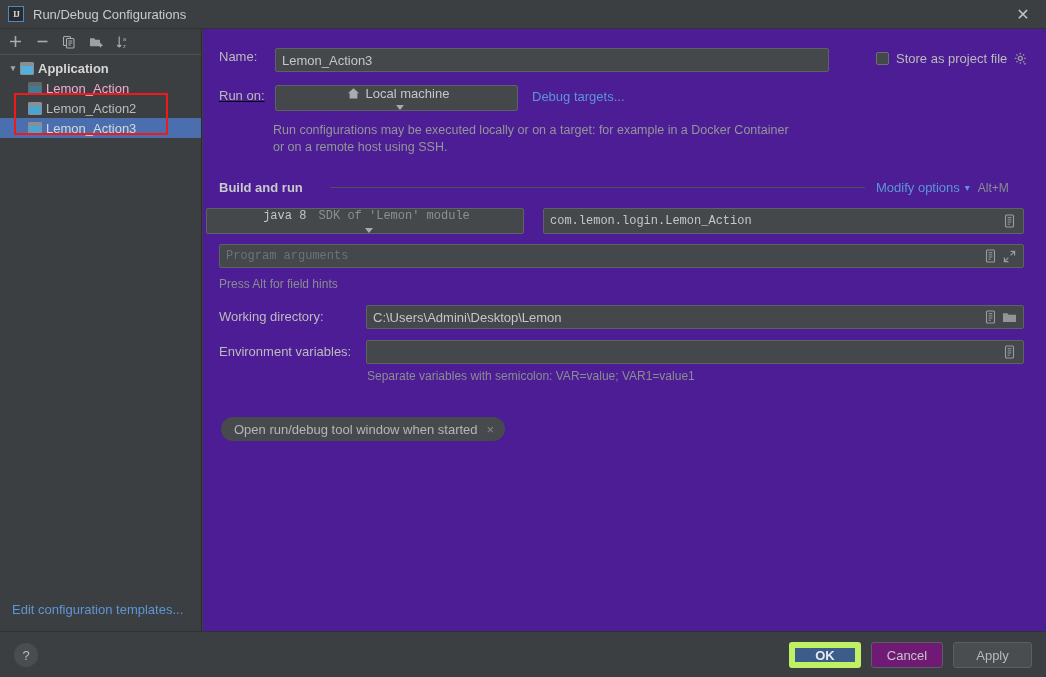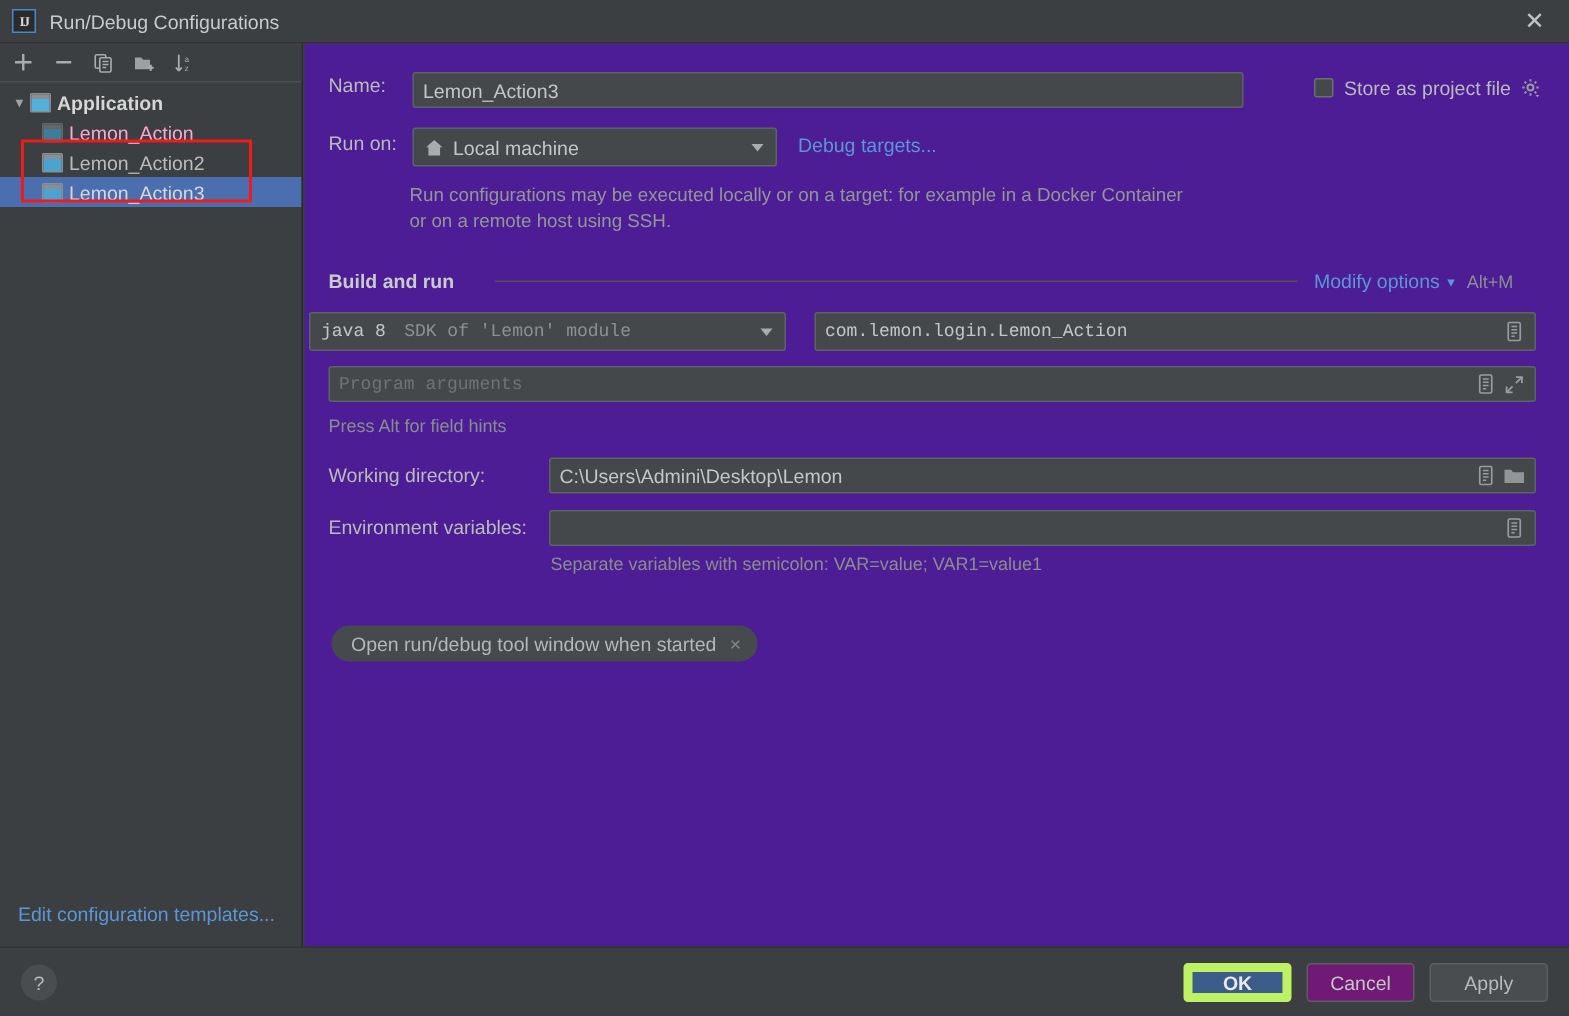--- a/index.html
+++ b/index.html
@@ -113,20 +113,21 @@
     font-size: 13px; color: #c4c6c8;
     padding: 0 6px;
   }
   .field .ph { color: #6f7377; }
 
   .combo {
     background: #45484a; border: 1px solid #5e6264; border-radius: 2px;
     height: 26px; display: flex; align-items: center;
     font-size: 13px; color: #c4c6c8; padding: 0 4px 0 7px;
     justify-content: space-between;
+    flex-direction: column;
   }
   .combo .arrow {
     width: 0; height: 0; margin-left: 8px; margin-right: 4px;
     border-left: 4.5px solid transparent;
     border-right: 4.5px solid transparent;
     border-top: 5px solid #a9abad;
   }
 
   .link { font-size: 13px; color: #5c96d6; cursor: default; }
   .hint { font-size: 12px; color: #8a8d90; }
@@ -303,21 +304,21 @@
     <span class="lbl">Store as project file</span>
     <span class="gear">
       <svg width="14" height="14" viewBox="0 0 14 14">
         <circle cx="6.3" cy="6.3" r="2" fill="none" stroke="currentColor" stroke-width="1.3"></circle>
         <path d="M6.3 0.8v1.6M6.3 10.2v1.6M0.8 6.3h1.6M10.2 6.3h1.6M2.4 2.4l1.1 1.1M9.1 9.1l1.1 1.1M10.2 2.4L9.1 3.5M2.4 10.2l1.1-1.1" stroke="currentColor" stroke-width="1.3" fill="none"></path>
         <path d="M9.6 11.3l1.3 1.6 1.3-1.6z" fill="currentColor"></path>
       </svg>
     </span>
   </div>
 
-  <div class="row" style="left:16px; top:59px;">
+  <div class="row" style="left:16px; top:59px;text-decoration:underline;">
     <span class="lbl" style="width:56px;">Run on:</span>
   </div>
   <div class="combo" style="position:absolute; left:72px; top:56px; width:243px;">
     <span style="display:flex; align-items:center;">
       <span style="margin-right:6px; display:flex;">
         <svg width="13" height="13" viewBox="0 0 13 13">
           <path d="M6.5 1.3L12 6.2h-1.6v5.4H2.6V6.2H1z" fill="#a9acae"></path>
         </svg>
       </span>
       <span>Local machine</span>

